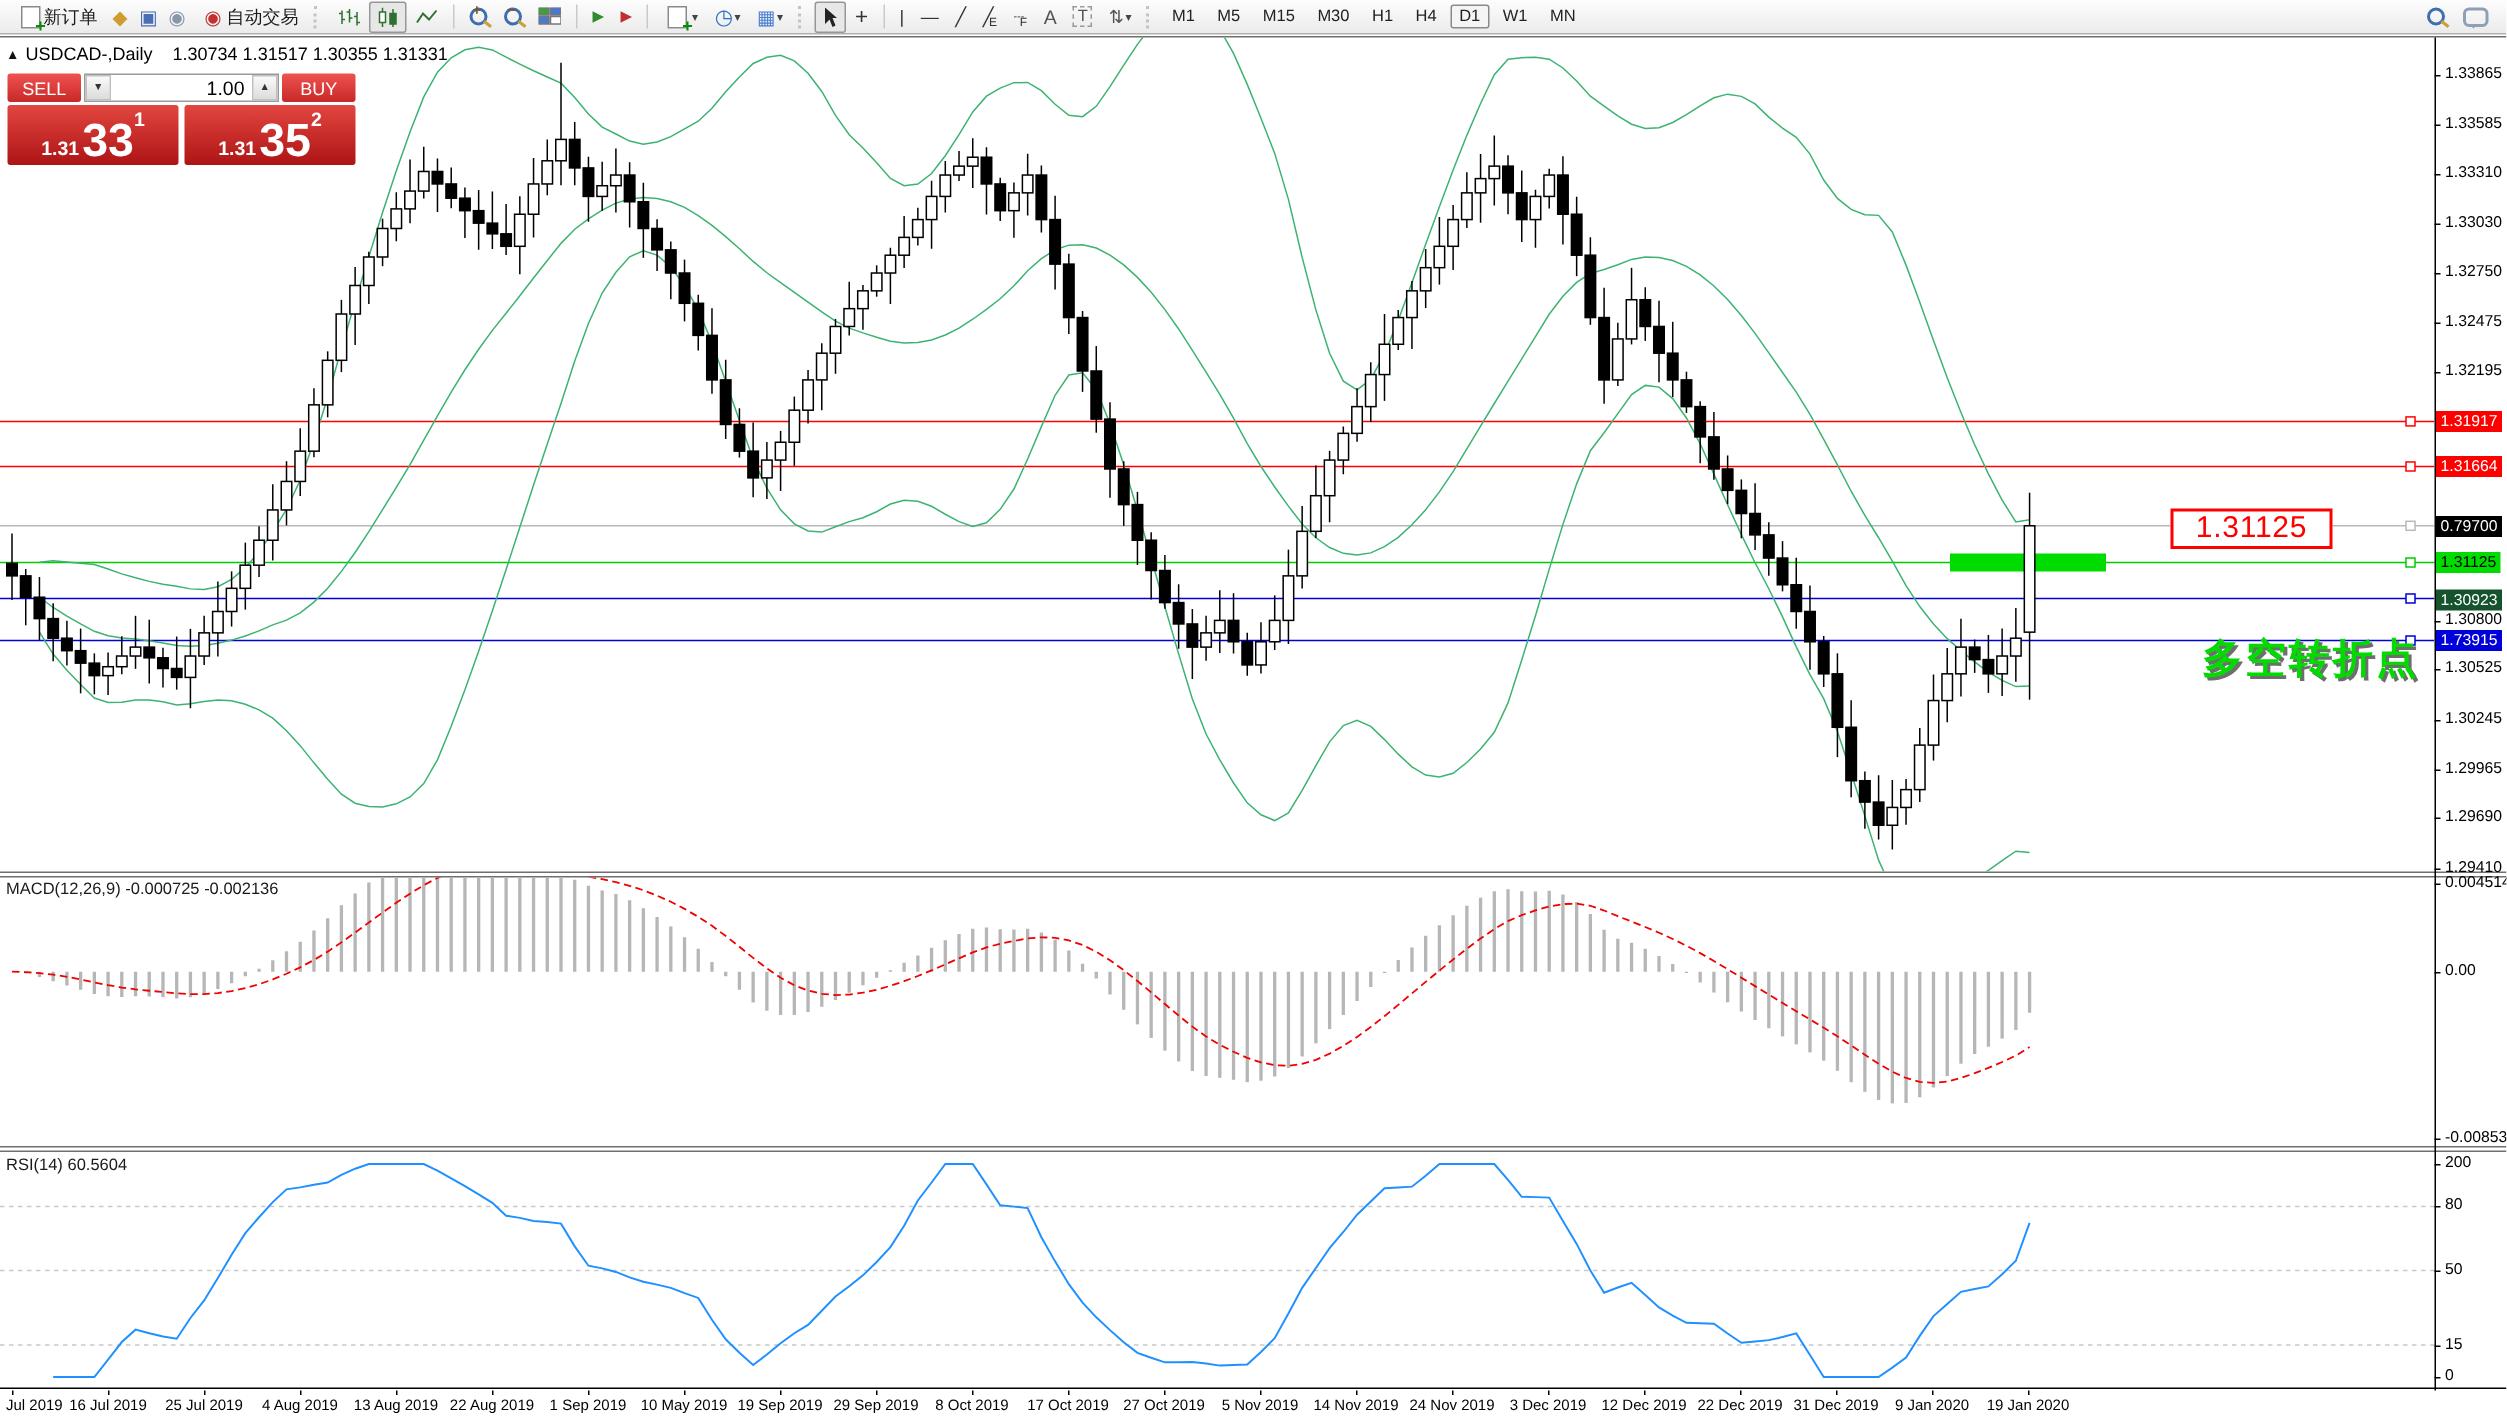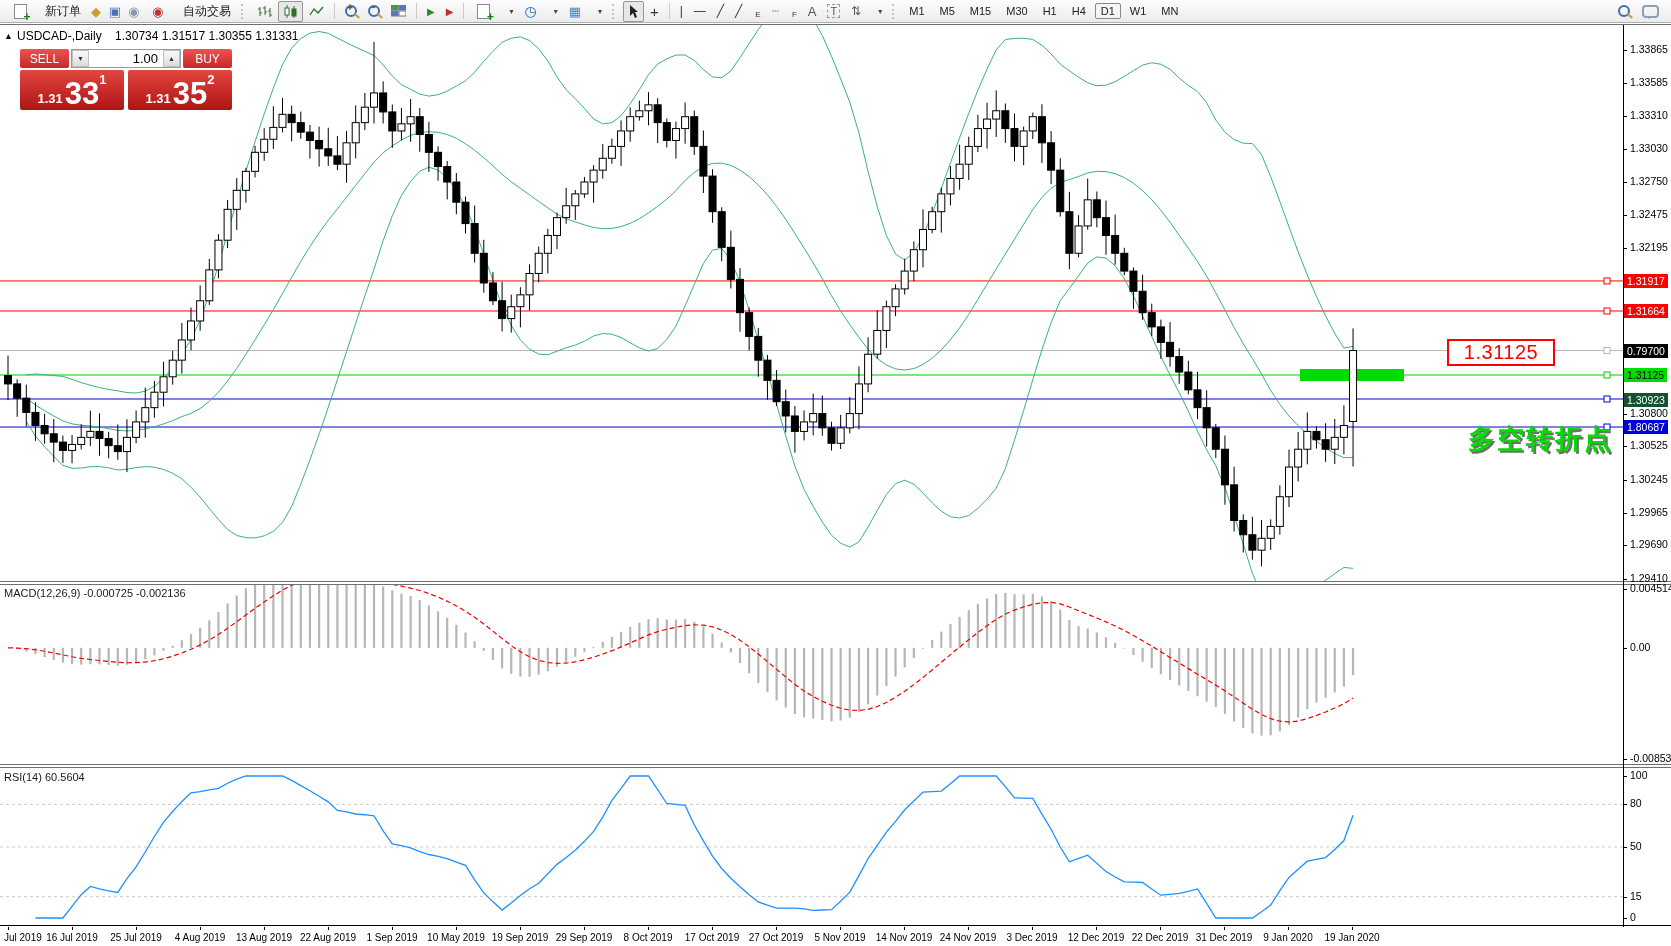--- a/index.html
+++ b/index.html
@@ -5,21 +5,21 @@
   html,body{margin:0;padding:0;}
   body{width:1671px;height:946px;position:relative;overflow:hidden;background:#fff;
        font-family:"Liberation Sans",sans-serif;-webkit-font-smoothing:antialiased;}
 
   
   #toolbar{position:absolute;top:0;left:0;width:1671px;height:23px;box-sizing:border-box;
     background:linear-gradient(#fdfdfd,#ebebeb);border-bottom:1px solid #b0b0b0;
     display:flex;align-items:center;padding:0 6px;gap:1px;}
   .grip{width:4px;height:15px;border-left:2px dotted #c3c3c3;margin:0 4px;}
   .sep{width:1px;height:16px;background:#cacaca;margin:0 4px;}
-  .tb-btn{height:19px;display:inline-flex;align-items:center;gap:16px;padding:0 4px;
+  .tb-btn{height:19px;display:inline-flex;align-items:center;gap:0;padding:0 4px;
     border:1px solid transparent;border-radius:2px;font-size:12px;color:#1a1a1a;cursor:default;}
   .tb-btn.pressed{background:#e7e7e7;border:1px solid #979797;}
   .caret{font-size:8px;color:#444;margin-left:1px;}
   .tb-ic{display:inline-flex;align-items:center;justify-content:center;width:18px;height:18px;font-size:13px;}
   .i-doc{position:relative;width:11px;height:13px;background:#fff;border:1px solid #8a8a8a;}
   .i-doc::after{content:"+";position:absolute;right:-5px;bottom:-6px;color:#0a8a0a;font-weight:bold;font-size:12px;}
   .mag{display:inline-block;width:8px;height:8px;border:2px solid #3d6fb0;border-radius:50%;position:relative;}
   .mag::after{content:"";position:absolute;width:6px;height:2px;background:#c9a13c;right:-5px;bottom:-2px;transform:rotate(38deg);}
   .mag .sign{position:absolute;top:-4px;left:0px;font-size:10px;color:#7a5a20;font-weight:bold;line-height:1;}
   .chat{display:inline-block;width:13px;height:9px;border:2px solid #8fa0b5;border-radius:4px;position:relative;}
@@ -35,21 +35,21 @@
   .splitter{position:absolute;left:0;width:1671px;height:2px;background:#fff;
     border-top:1px solid #6f6f6f;border-bottom:1px solid #6f6f6f;}
   #bottom-line{position:absolute;left:0;top:900px;width:1671px;height:1px;background:#000;}
   svg{position:absolute;left:0;}
 
   #chart-title{position:absolute;left:17px;top:4px;font-size:12px;color:#000;}
   #chart-title b{font-weight:normal;margin-right:10px;}
   #title-arrow{position:absolute;left:4px;top:6px;font-size:9px;color:#111;}
 
   
-  #trade-panel{position:absolute;left:20px;top:24px;width:212px;}
+  #trade-panel{position:absolute;left:5px;top:24px;width:232px;}
   #tp-row1{display:flex;height:19px;gap:2px;}
   .tp-btn{width:49px;background:linear-gradient(#ef5350,#c62828);color:#fff;font-size:12px;
     display:flex;align-items:center;justify-content:center;border-radius:2px;}
   .vol-box{flex:1;display:flex;border:1px solid #9a9a9a;background:#fff;box-sizing:border-box;}
   .vol-step{width:15px;background:linear-gradient(#fafafa,#dcdcdc);border:1px solid #c0c0c0;
     display:flex;align-items:center;justify-content:center;font-size:7px;color:#333;}
   .vol-val{flex:1;font-size:13px;color:#000;display:flex;align-items:center;justify-content:flex-end;padding-right:5px;}
   #tp-row2{display:flex;gap:4px;margin-top:2px;height:40px;}
   .price-box{flex:1;background:linear-gradient(#e24640,#ad1414);color:#fff;border-radius:2px;
     display:flex;align-items:flex-end;justify-content:center;padding:0 2px 4px;}
@@ -1064,29 +1064,29 @@
       <div class="ticklabel" style="top: 480.762px;">1.29965</div>
       <div class="tickmark" style="top: 520.421px;"></div>
       <div class="ticklabel" style="top: 513.421px;">1.29690</div>
       <div class="tickmark" style="top: 553.673px;"></div>
       <div class="ticklabel" style="top: 546.673px;">1.29410</div>
       <div class="lvl-label" style="top: 248.942px; background: rgb(255, 0, 0); color: rgb(255, 255, 255);">1.31917</div>
       <div class="lvl-label" style="top: 278.988px; background: rgb(255, 0, 0); color: rgb(255, 255, 255);">1.31664</div>
       <div class="lvl-label" style="top: 318.535px; background: rgb(0, 0, 0); color: rgb(255, 255, 255);">0.79700</div>
       <div class="lvl-label" style="top: 343px; background: rgb(0, 220, 0); color: rgb(0, 0, 0);">1.31125</div>
       <div class="lvl-label" style="top: 368px; background: #14532d; color: rgb(255, 255, 255);">1.30923</div>
-      <div class="lvl-label" style="top: 395.017px; background: rgb(0, 0, 216); color: rgb(255, 255, 255);">1.80687</div>
+      <div class="lvl-label" style="top: 395.017px; background: rgb(0, 0, 216); color: rgb(255, 255, 255);">1.73915</div>
       <div class="tickmark" style="top: 564px;"></div>
       <div class="ticklabel" style="top: 557px;">0.004514</div>
       <div class="tickmark" style="top: 622.817px;"></div>
       <div class="ticklabel" style="top: 615.817px;">0.00</div>
       <div class="tickmark" style="top: 734px;"></div>
       <div class="ticklabel" style="top: 727px;">-0.008533</div>
       <div class="tickmark" style="top: 751px;"></div>
-      <div class="ticklabel" style="top: 744px;">100</div>
+      <div class="ticklabel" style="top: 744px;">200</div>
       <div class="tickmark" style="top: 779.4px;"></div>
       <div class="ticklabel" style="top: 772.4px;">80</div>
       <div class="tickmark" style="top: 822px;"></div>
       <div class="ticklabel" style="top: 815px;">50</div>
       <div class="tickmark" style="top: 871.7px;"></div>
       <div class="ticklabel" style="top: 864.7px;">15</div>
       <div class="tickmark" style="top: 893px;"></div>
       <div class="ticklabel" style="top: 886px;">0</div>
     </div>
   <div id="axis-line"></div>

